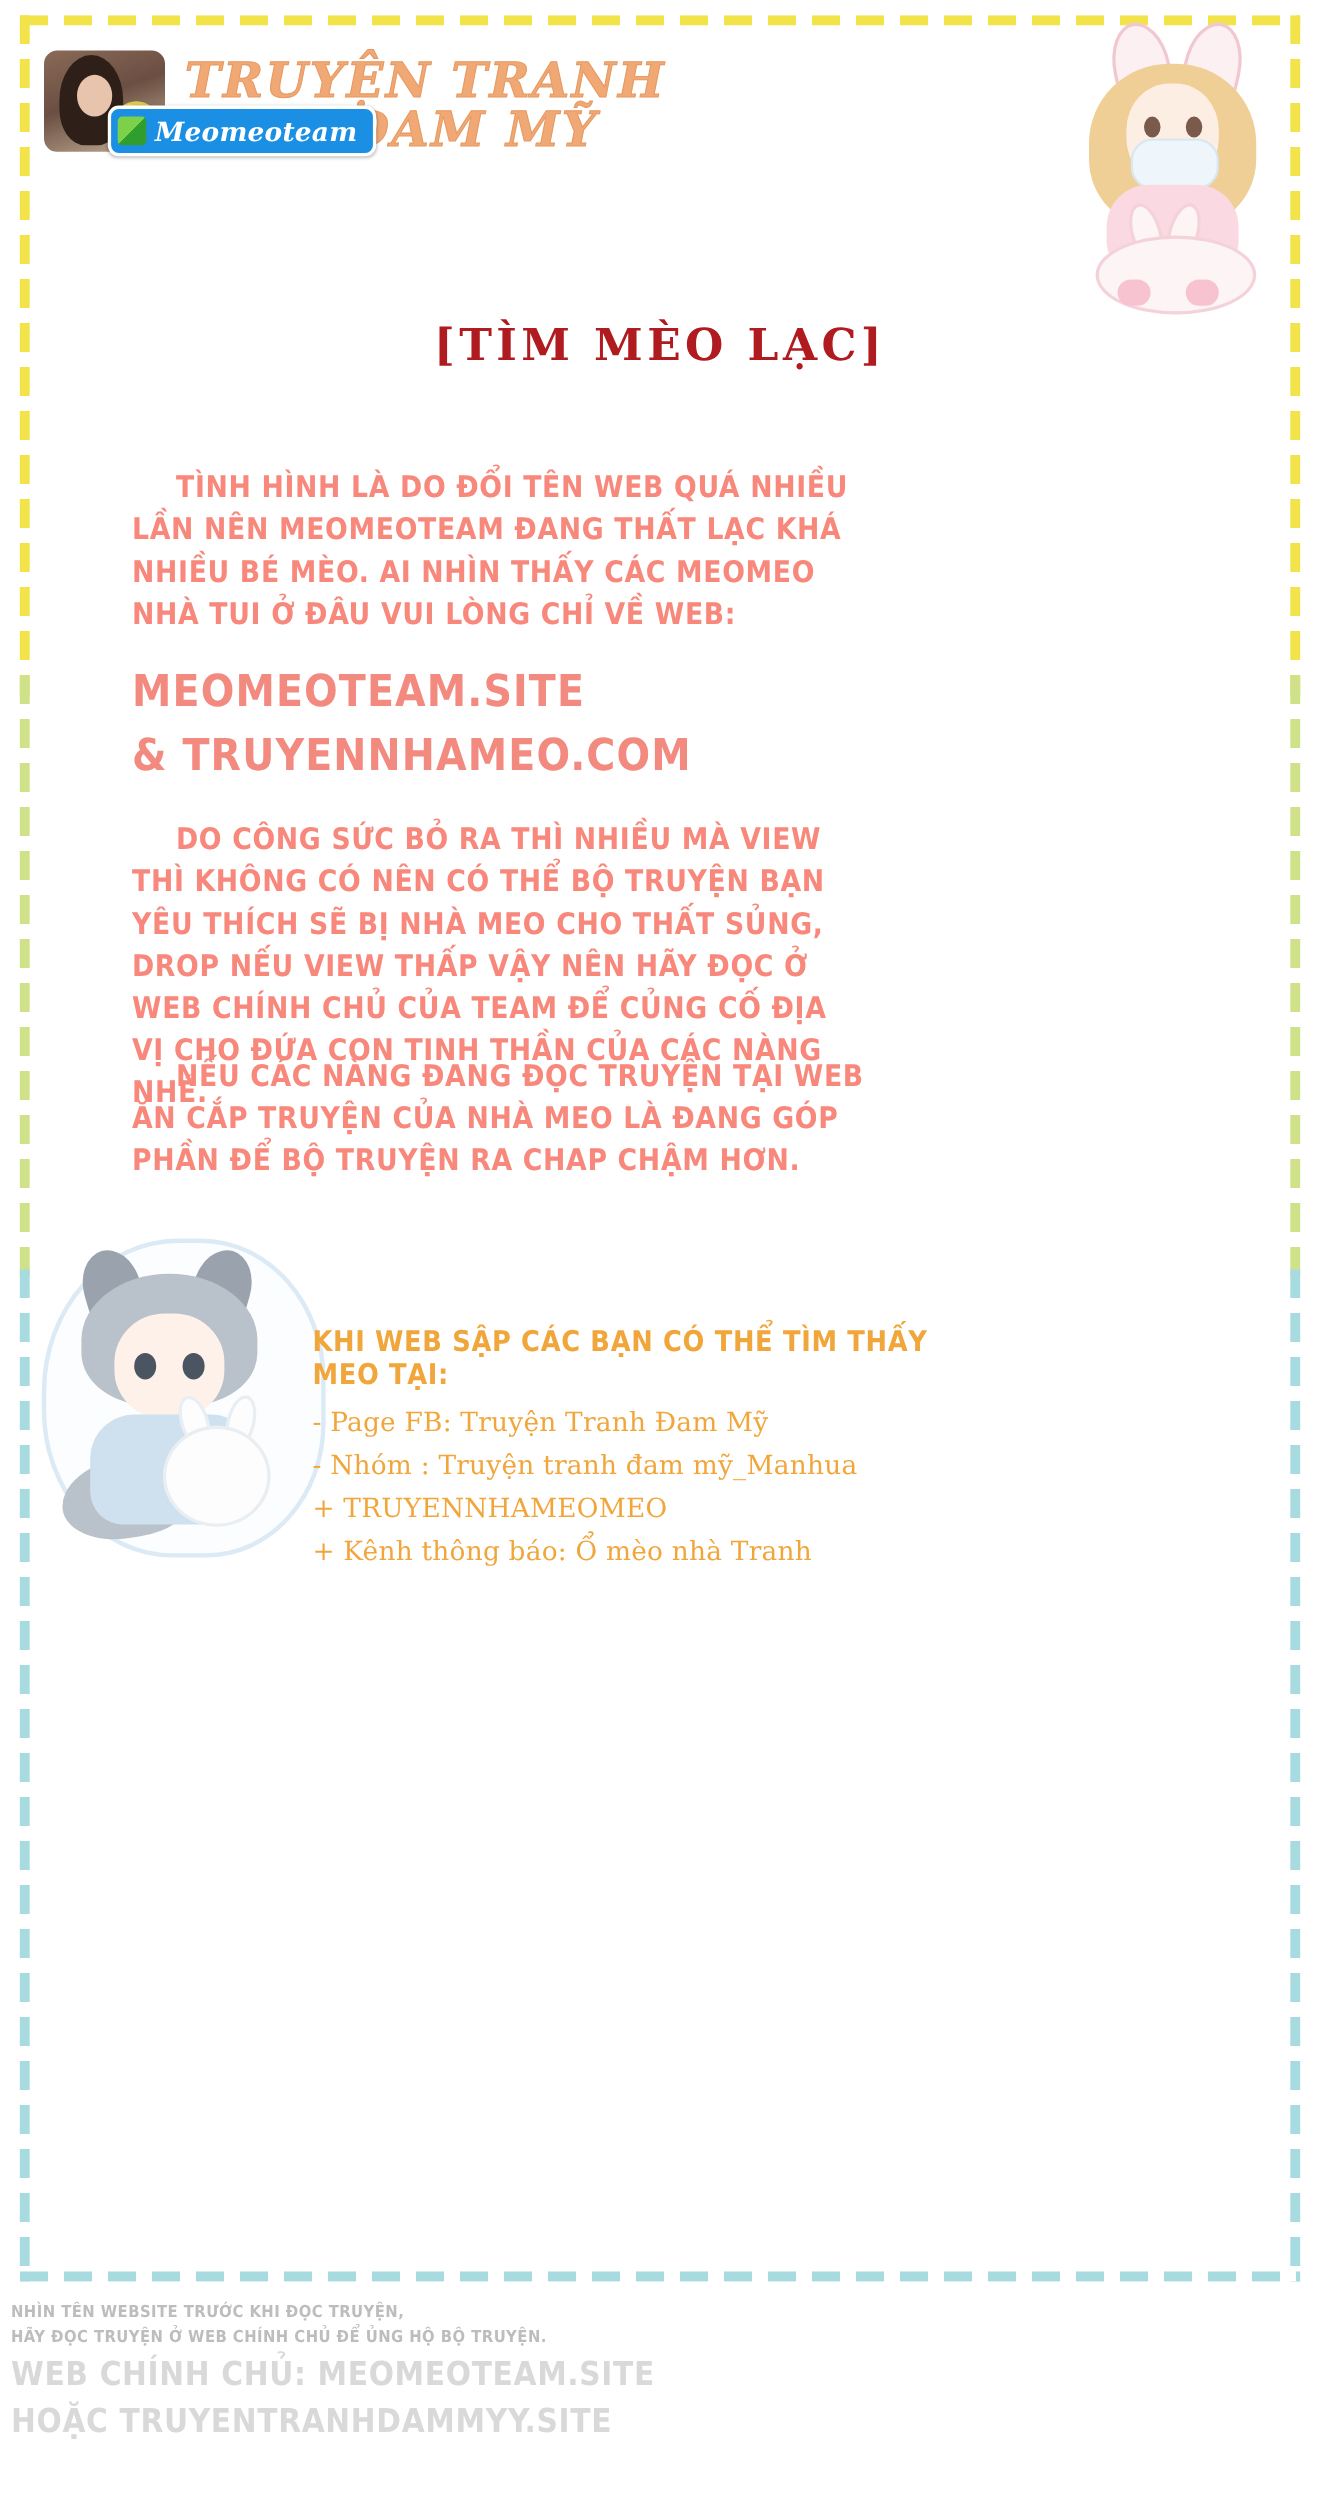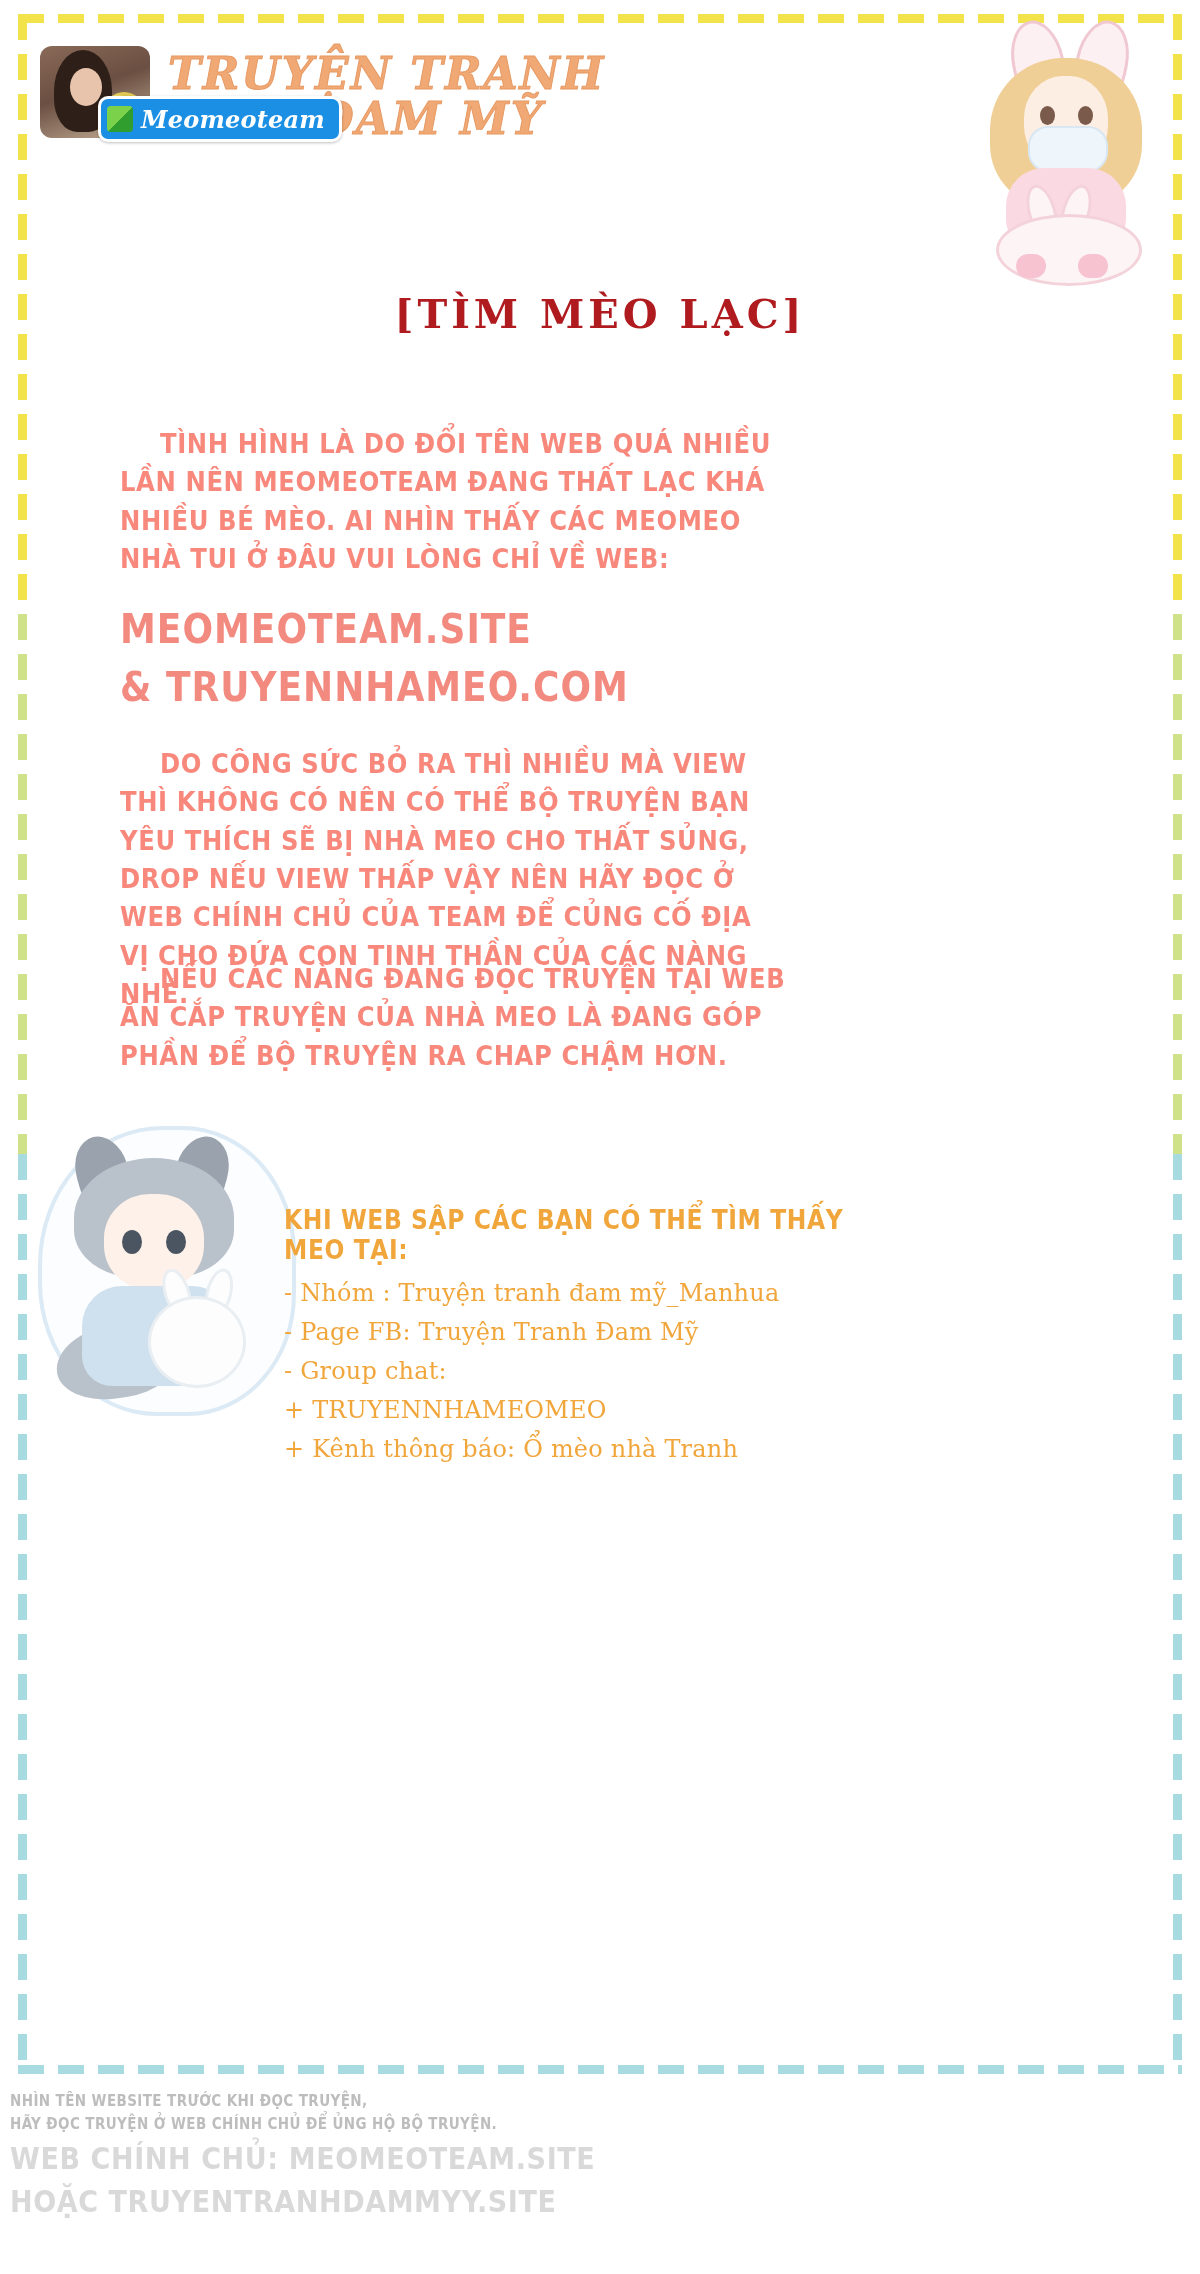--- a/index.html
+++ b/index.html
@@ -503,23 +503,22 @@
   <div class="eye r"></div>
   <div class="body"></div>
   <div class="plush-ear l"></div>
   <div class="plush-ear r"></div>
   <div class="plush"></div>
 </div>
 
 <div class="contacts">
   <div class="contacts-title">KHI WEB SẬP CÁC BẠN CÓ THỂ TÌM THẤY MEO TẠI:</div>
   <ul class="contacts-list">
+    <li>- Page FB: Truyện Tranh Đam Mỹ</li>
     <li>- Nhóm : Truyện tranh đam mỹ_Manhua</li>
-    <li>- Page FB: Truyện Tranh Đam Mỹ</li>
-    <li>- Group chat:</li>
     <li>+ TRUYENNHAMEOMEO</li>
     <li>+ Kênh thông báo: Ổ mèo nhà Tranh</li>
   </ul>
 </div>
 
 <div class="footer">
   <div class="footer-small">Nhìn tên website trước khi đọc truyện,</div>
   <div class="footer-small">hãy đọc truyện ở web chính chủ để ủng hộ bộ truyện.</div>
   <div class="footer-big">WEB CHÍNH CHỦ: MEOMEOTEAM.SITE</div>
   <div class="footer-big">HOẶC TRUYENTRANHDAMMYY.SITE</div>

